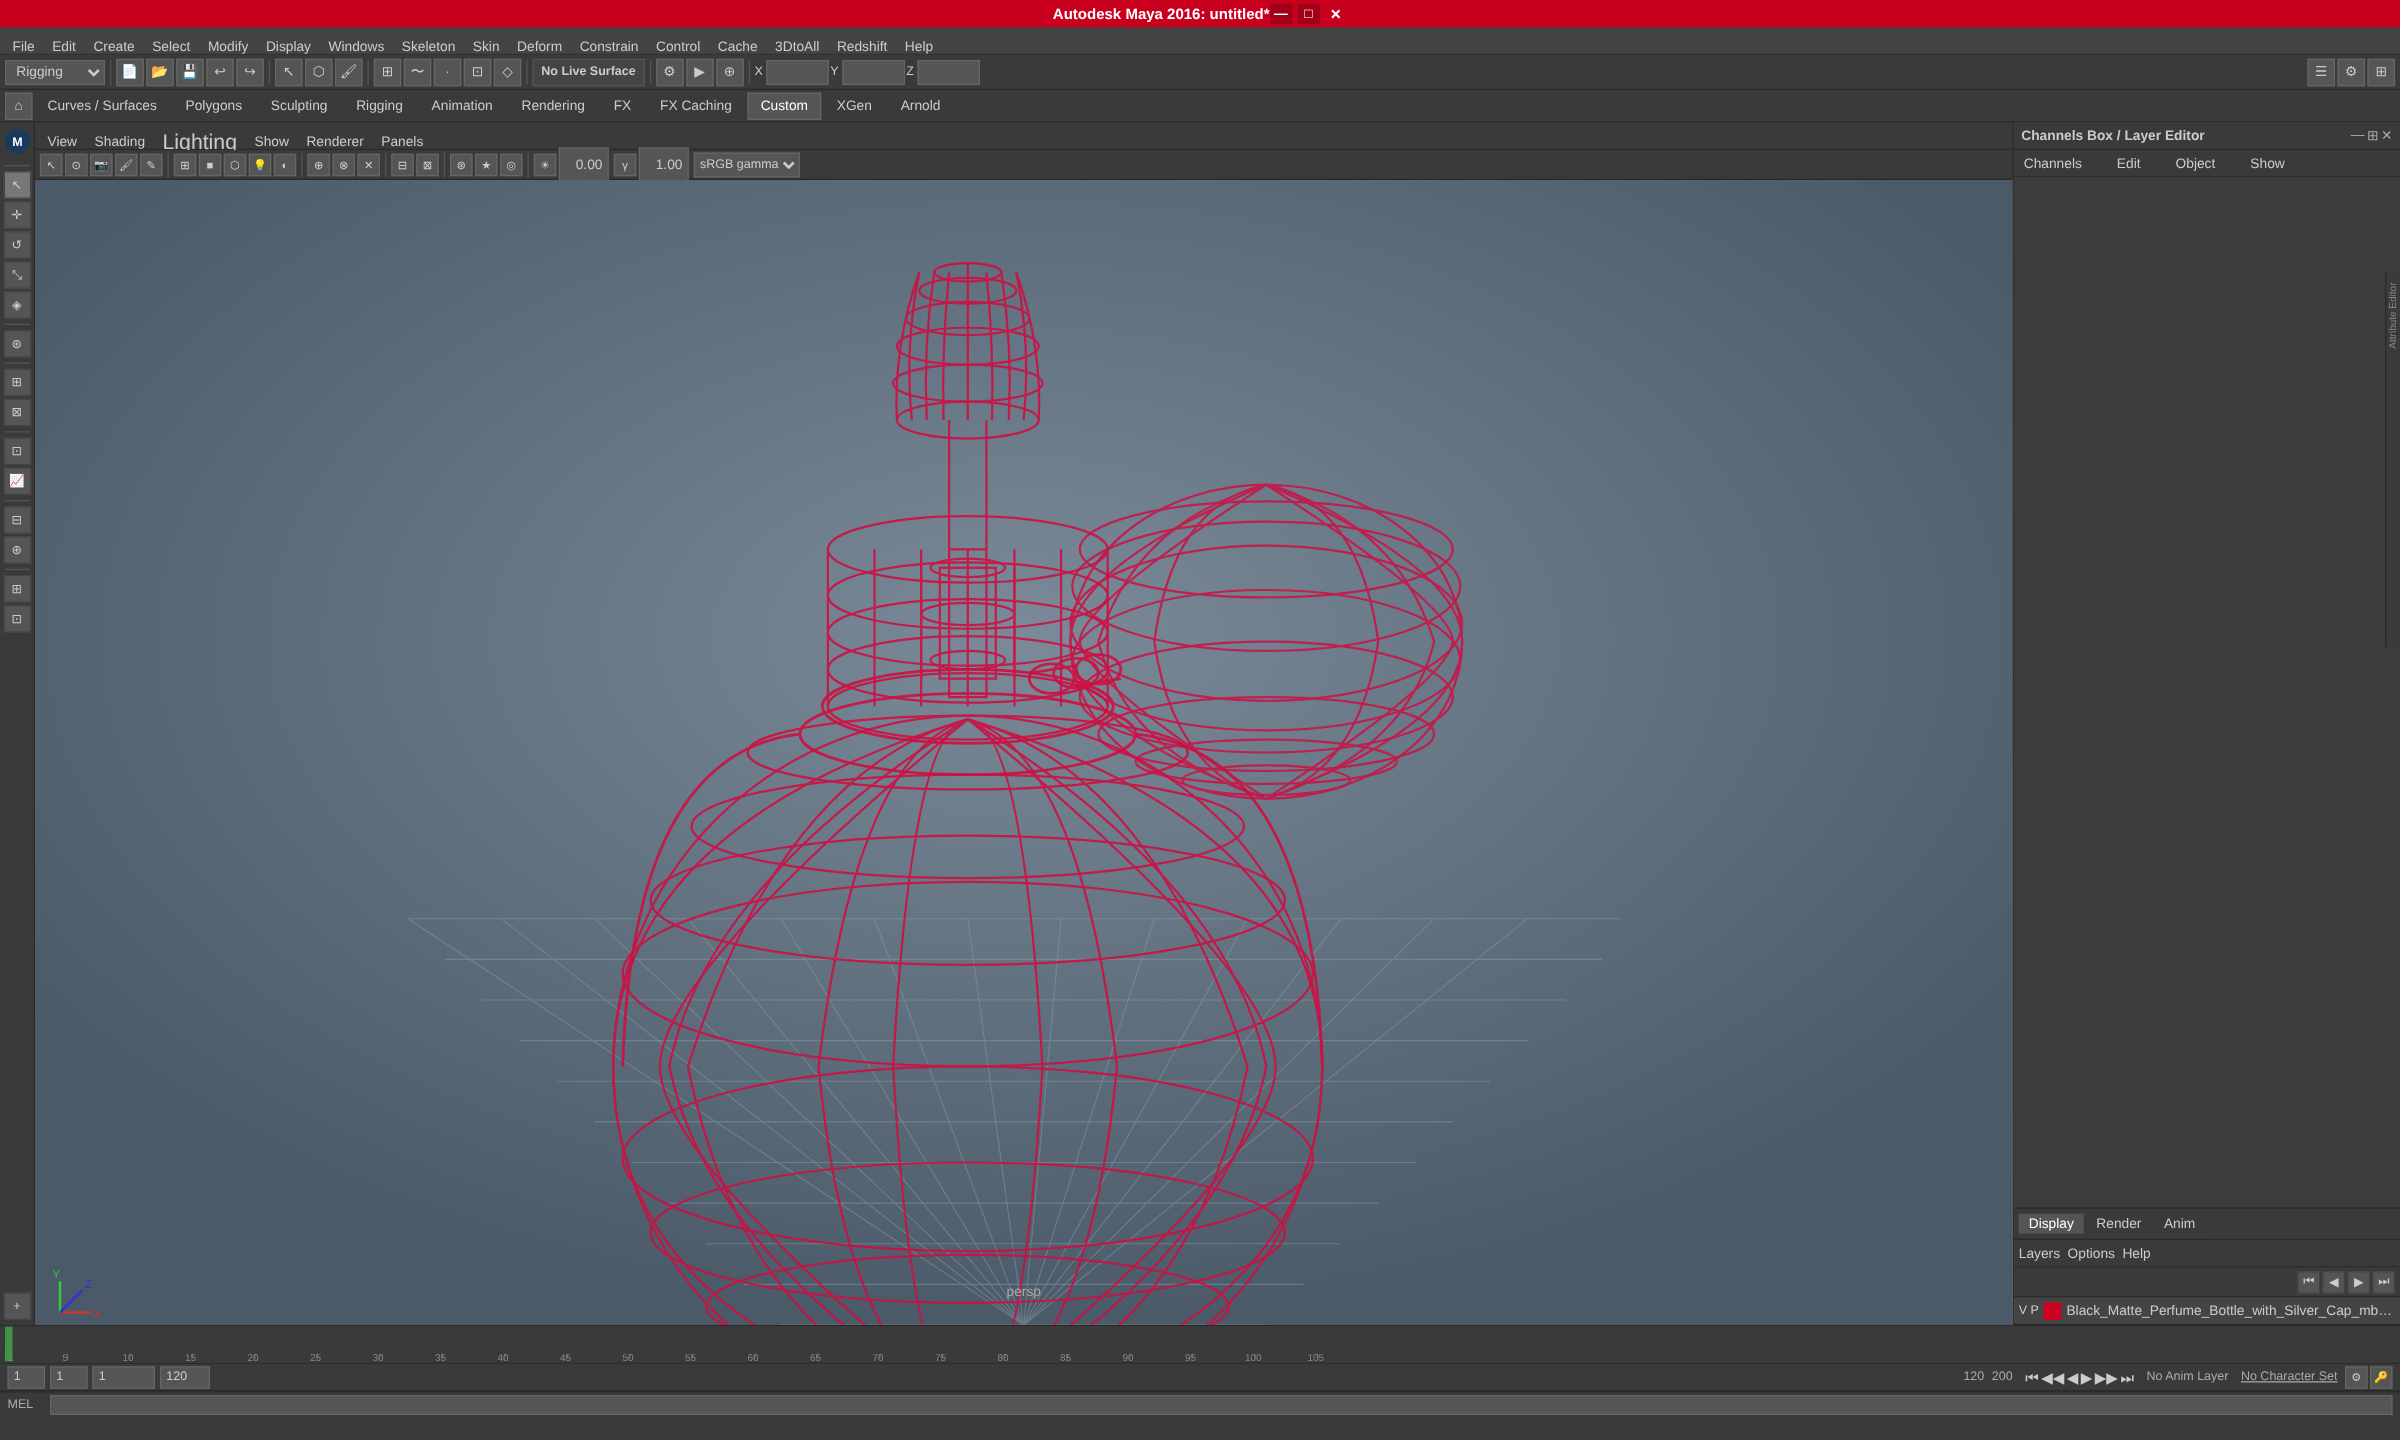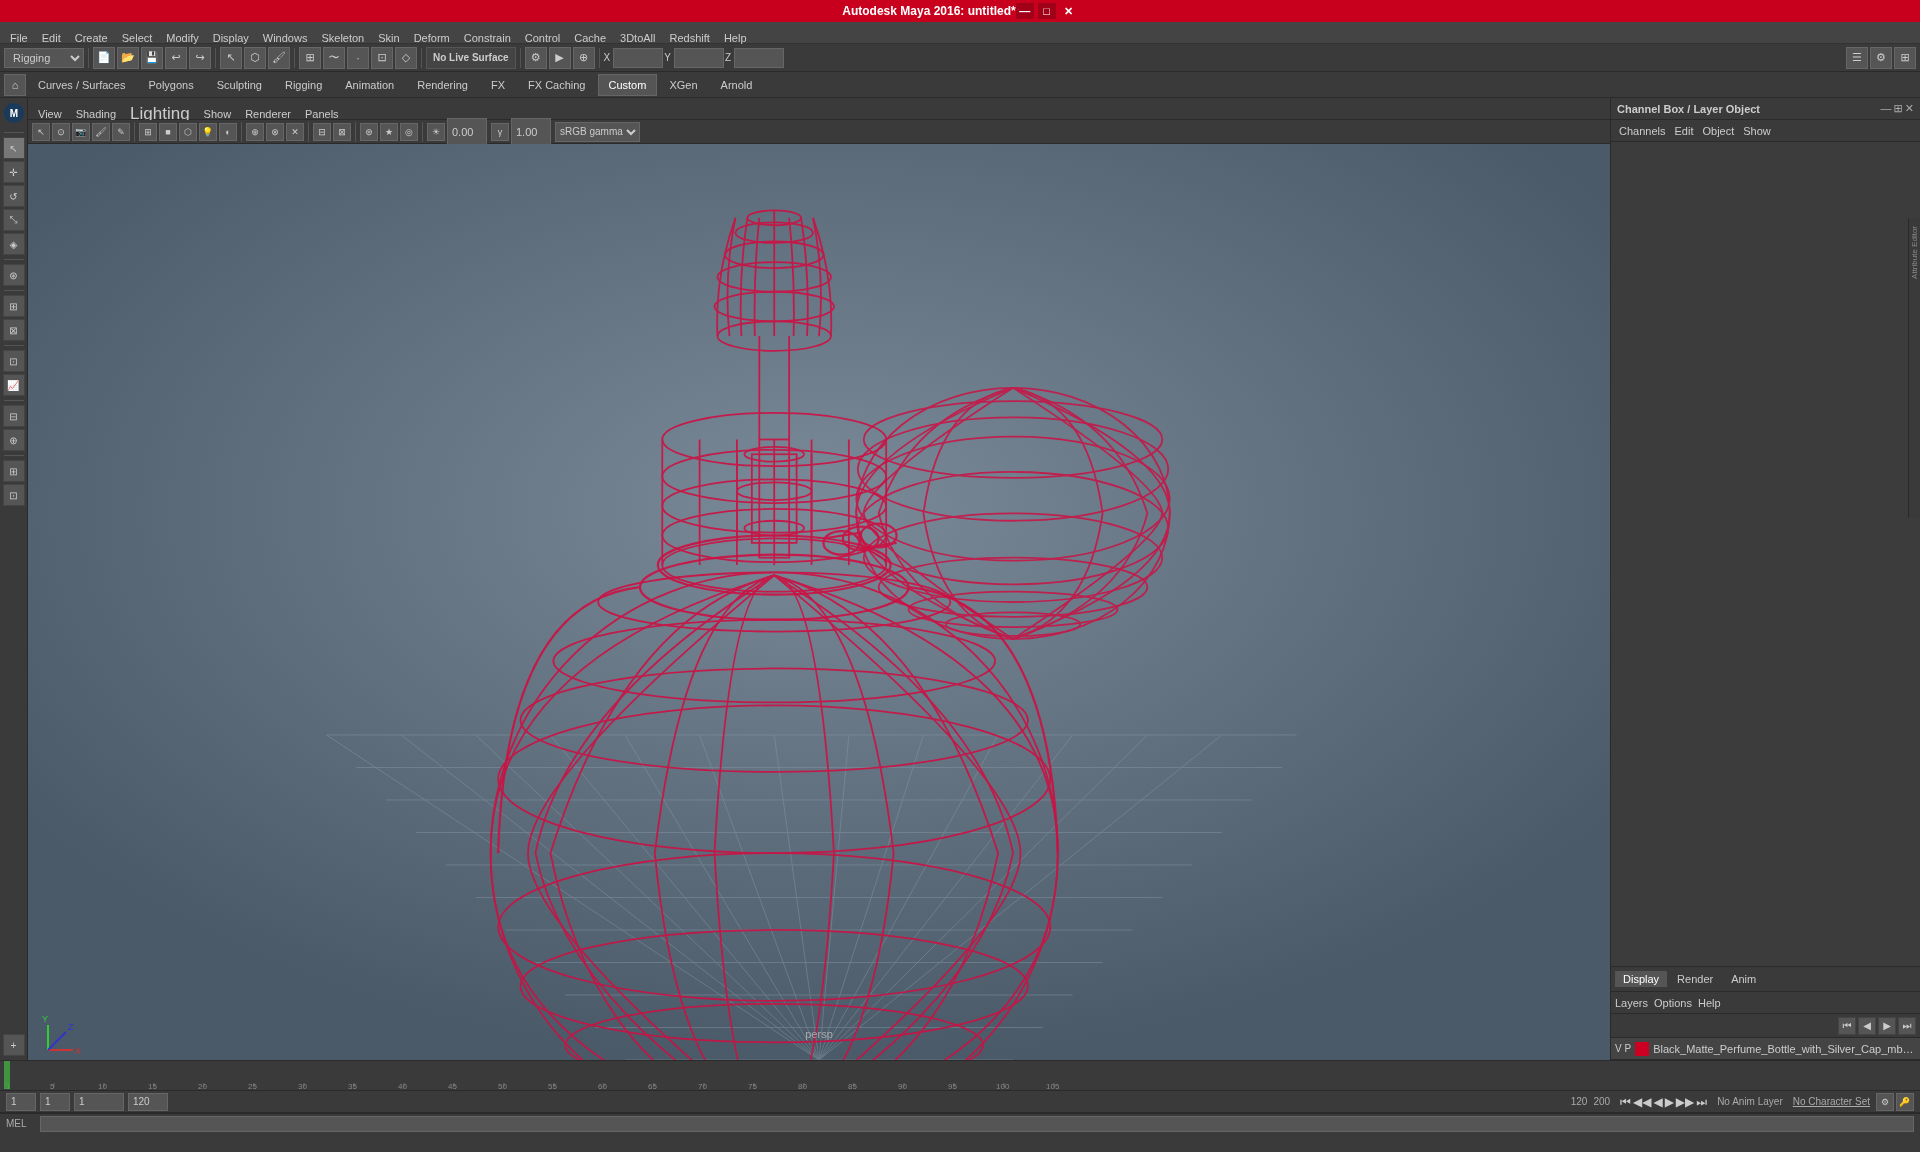--- a/index.html
+++ b/index.html
@@ -42,21 +42,21 @@
       display: flex; align-items: center; justify-content: center;
       color: #ccc; font-size: 11px; cursor: pointer;
     }
     .toolbar-sep { width: 1px; height: 20px; background: #555; margin: 0 2px; }
     .no-live-surface {
       background: #444; border: 1px solid #555; color: #ccc;
       padding: 2px 6px; font-size: 10px; height: 22px; display: flex; align-items: center; font-weight: bold;
     }
     .toolbar-input {
       width: 50px; height: 28px; background: #555; border: 1px solid #666;
-      color: #ccc; font-size: 11px; padding: 0 4px; text-align: left;
+      color: #ccc; font-size: 11px; padding: 0 4px; text-align: right;
     }
 
     
     #tab-bar {
       width: 100%; height: 26px; background: #3a3a3a;
       display: flex; align-items: center; padding: 0 4px; gap: 1px;
       border-bottom: 1px solid #2a2a2a;
     }
     .tab {
       padding: 3px 10px; color: #ccc; font-size: 11px; cursor: pointer;
@@ -126,21 +126,21 @@
       display: flex; flex-direction: column;
     }
     #channel-box-header {
       height: 22px; background: #3a3a3a; display: flex; align-items: center;
       justify-content: space-between; padding: 0 6px;
       border-bottom: 1px solid #2a2a2a;
     }
     .cb-title { color: #ccc; font-size: 11px; font-weight: bold; }
     #channel-box-tabs {
       height: 22px; background: #3a3a3a; display: flex; align-items: center;
-      padding: 0 4px; gap: 1px; border-bottom: 1px solid #2a2a2a;
+      padding: 0 4px; gap: 20px; border-bottom: 1px solid #2a2a2a;
     }
     .cb-tab {
       color: #ccc; font-size: 11px; cursor: pointer; padding: 2px 4px;
     }
     #channel-box-content {
       flex: 1; background: #3c3c3c;
     }
 
     
     #bottom-tabs {
@@ -576,21 +576,21 @@
         </svg>
       </div>
 
       <div id="persp-label">persp</div>
     </div>
   </div>
 
   <div id="right-panel">
 
     <div id="channel-box-header">
-      <span class="cb-title">Channel Box / Layer Object</span>
+      <span class="cb-title">Channels Box / Layer Editor</span>
       <div style="display:flex; gap:2px;">
         <span style="color:#aaa; cursor:pointer;">—</span>
         <span style="color:#aaa; cursor:pointer;">⊞</span>
         <span style="color:#aaa; cursor:pointer;">✕</span>
       </div>
     </div>
 
     <div id="channel-box-tabs">
       <span class="cb-tab">Channels</span>
       <span class="cb-tab">Edit</span>

